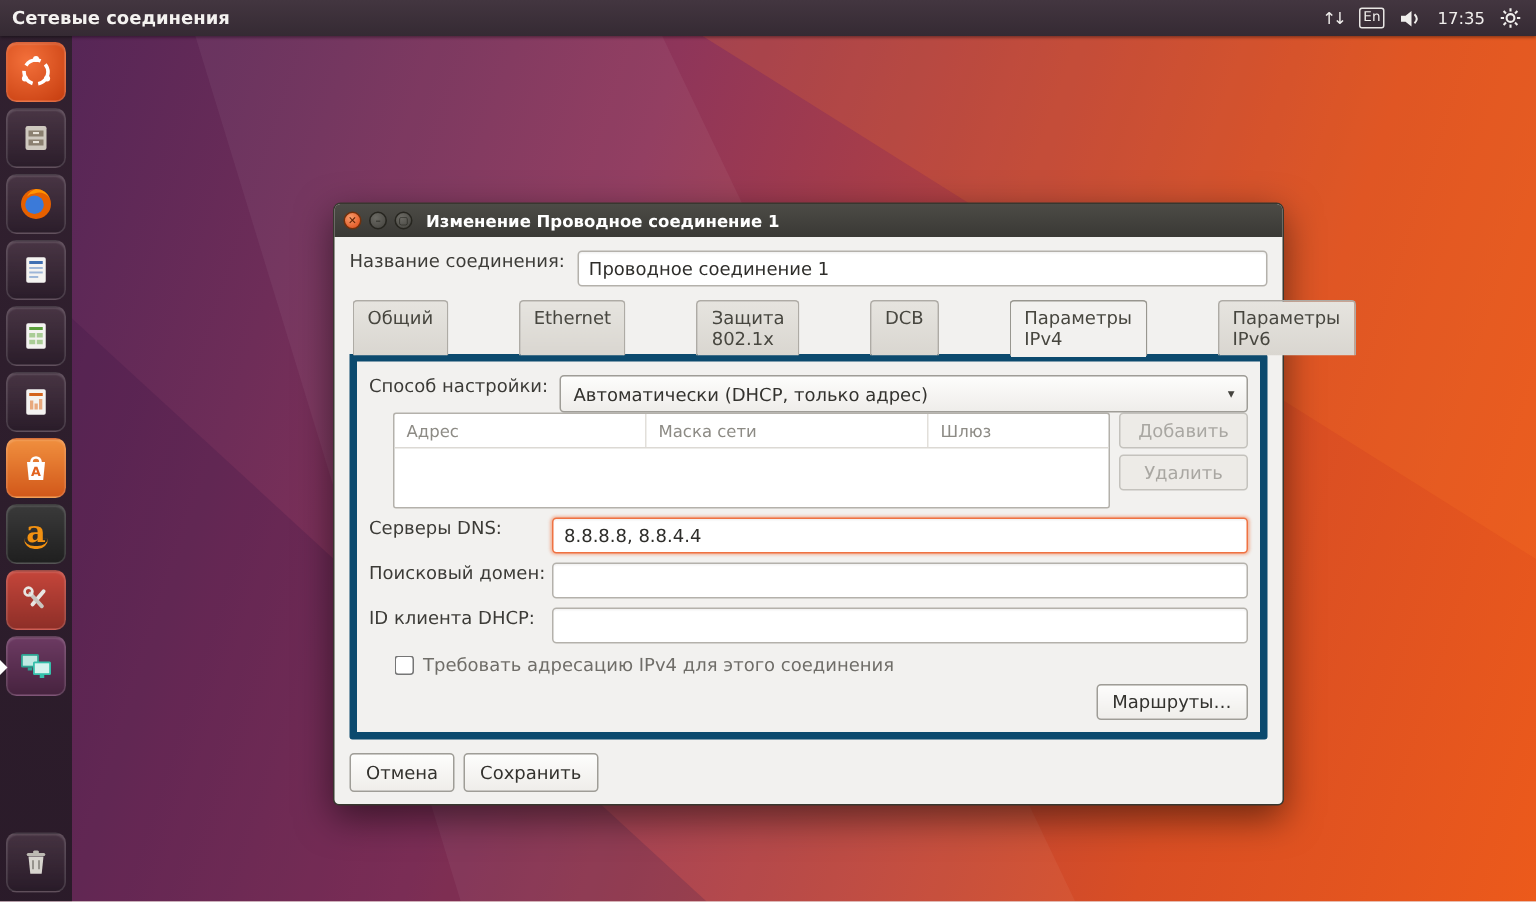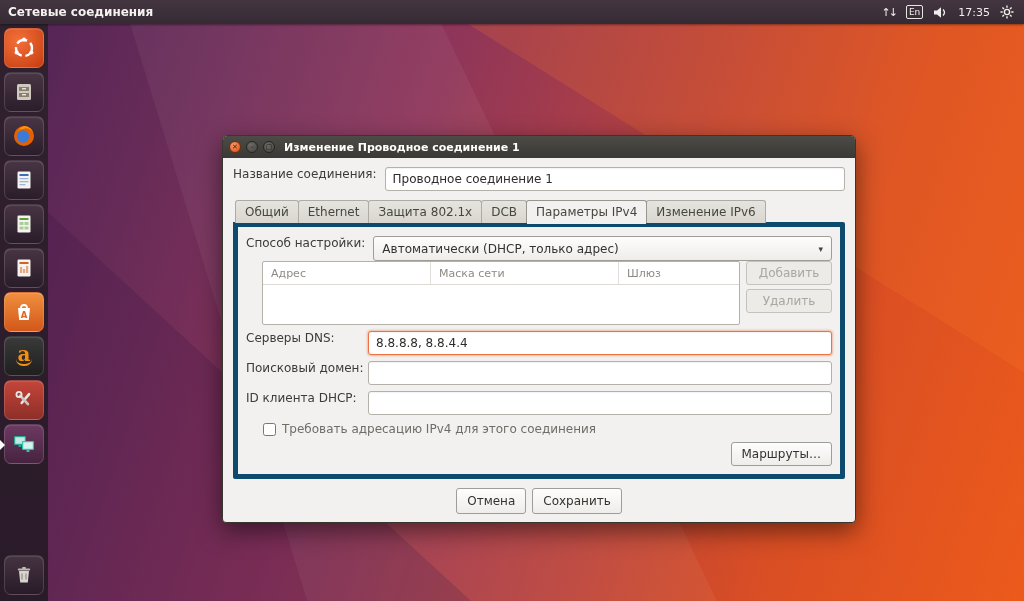--- a/index.html
+++ b/index.html
@@ -45,21 +45,21 @@
   .wtitle{color:#fff;font-size:11px;font-weight:bold;margin-left:4px;white-space:nowrap;}
   .dbody{padding:6px 10px 8px;}
 
   .row{display:flex;}
   .lbl{font-size:12px;color:#3c3b37;white-space:nowrap;}
   .name-row{margin-top:3px;}
   .name-row .lbl{margin-right:8px;}
   .txt{flex:1;height:24px;box-sizing:border-box;background:#fff;border:1px solid #b4b1ab;border-radius:3px;padding:2px 7px;font-size:12px;color:#2e2d2a;font-family:inherit;box-shadow:inset 0 1px 1px rgba(0,0,0,.05);outline:none;}
   .txt.focus{border-color:#ef7242;box-shadow:0 0 2px 1px rgba(240,115,66,.45),inset 0 1px 1px rgba(0,0,0,.05);}
 
-  .tabs{display:flex;margin-top:9px;padding-left:2px;position:relative;z-index:2;}
+  .tabs{display:flex;margin-top:9px;padding-left:2px;position:relative;z-index:2;gap:48px;}
   .tab{font-size:12px;color:#47463f;padding:4px 9px 4px;background:linear-gradient(#e6e4df,#d9d6d0);border:1px solid #aeaba5;border-bottom:none;margin-right:-1px;border-radius:3px 3px 0 0;}
   .tab.active{background:#f2f1ef;border-color:#98968f;position:relative;}
   .tab.active::after{content:"";position:absolute;left:0;right:0;bottom:-1px;height:2px;background:#f2f1ef;}
 
   .notebook{border:5px solid #0c4a6e;border-radius:0 2px 2px 2px;padding:9px 8px 8px;margin-top:-1px;background:#f2f1ef;}
   .method-row .lbl{margin-right:8px;}
   .combo{flex:1;height:25px;box-sizing:border-box;background:linear-gradient(#fdfdfc,#efedea);border:1px solid #9f9d97;border-radius:3px;display:flex;align-items:center;padding:0 8px;font-size:12px;color:#33322e;position:relative;}
   .combo .arrow{margin-left:auto;font-size:9px;color:#44433e;}
 
   .sect{font-size:12px;color:#8d8b85;margin:9px 0 3px 2px;}
@@ -71,21 +71,21 @@
   .addr-btns{width:86px;margin-left:6px;display:flex;flex-direction:column;gap:4px;}
   .btn{height:24px;box-sizing:border-box;background:linear-gradient(#fdfdfc,#efedea);border:1px solid #9f9d97;border-radius:3px;font-size:12px;color:#33322e;padding:0 10px;font-family:inherit;}
   .btn:disabled{background:#edebe7;color:#a9a7a2;border-color:#c4c2bd;}
   .field-row{margin-top:6px;}
   .field-row .lbl{width:122px;flex:0 0 auto;}
   .chk-row{margin:7px 0 5px 17px;display:flex;align-items:center;}
   .chk{width:13px;height:13px;margin:0 6px 0 0;}
   .chk-lbl{font-size:12px;color:#6f6d68;}
   .routes-row{display:flex;justify-content:flex-end;margin-top:6px;}
   .routes-row .btn{min-width:88px;}
-  .actions{display:flex;justify-content:center;gap:6px;margin-top:9px;}
+  .actions{display:flex;justify-content:flex-start;gap:6px;margin-top:9px;}
   .actions .btn{height:26px;min-width:70px;}
 </style>
 </head>
 <body>
 
 <div class="desktop">
   <div class="facet1"></div>
   <div class="facet2"></div>
   <div class="facet3"></div>
 
@@ -220,21 +220,21 @@
         <span class="lbl">Название соединения:</span>
         <input class="txt" type="text" value="Проводное соединение 1" style="">
       </div>
 
       <div class="tabs">
         <span class="tab">Общий</span>
         <span class="tab">Ethernet</span>
         <span class="tab">Защита 802.1x</span>
         <span class="tab">DCB</span>
         <span class="tab active">Параметры IPv4</span>
-        <span class="tab">Изменение IPv6</span>
+        <span class="tab">Параметры IPv6</span>
       </div>
 
       <div class="notebook">
 
         <div class="row method-row">
           <span class="lbl">Способ настройки:</span>
           <div class="combo">
             <span>Автоматически (DHCP, только адрес)</span>
             <span class="arrow">▾</span>
           </div>

